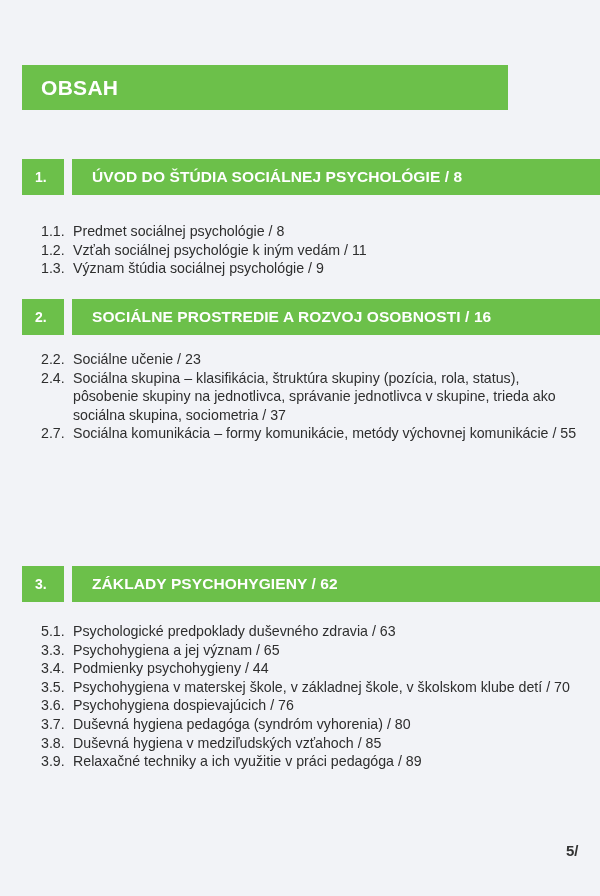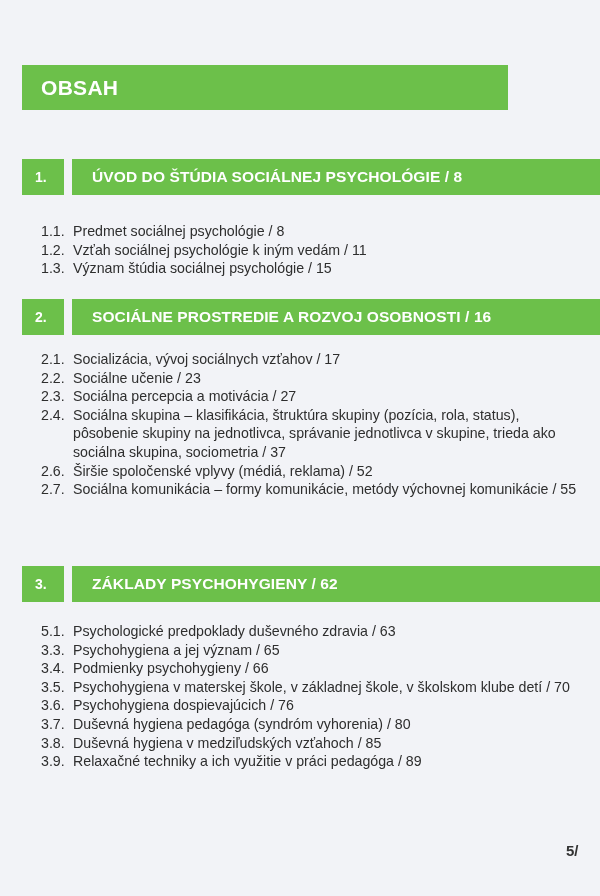--- a/index.html
+++ b/index.html
@@ -57,52 +57,40 @@
   <li>
       <span class="n">1.1.</span>
       <span class="tx">Predmet sociálnej psychológie / 8</span>
     </li>
   <li>
       <span class="n">1.2.</span>
       <span class="tx">Vzťah sociálnej psychológie k iným vedám / 11</span>
     </li>
   <li>
       <span class="n">1.3.</span>
-      <span class="tx">Význam štúdia sociálnej psychológie / 15</span>
+      <span class="tx">Význam štúdia sociálnej psychológie / 9</span>
     </li>
 </ul>
 
 <div class="sec-bar" style="top:299px">
   <div class="sec-num">
       <span>2.</span>
     </div>
   <div class="sec-title">
       <span>SOCIÁLNE PROSTREDIE A ROZVOJ OSOBNOSTI / 16</span>
     </div>
 </div>
 <ul class="list" style="top:350px">
   <li>
-      <span class="n">2.1.</span>
-      <span class="tx">Socializácia, vývoj sociálnych vzťahov / 17</span>
-    </li>
-  <li>
       <span class="n">2.2.</span>
       <span class="tx">Sociálne učenie / 23</span>
     </li>
   <li>
-      <span class="n">2.3.</span>
-      <span class="tx">Sociálna percepcia a motivácia / 27</span>
-    </li>
-  <li>
       <span class="n">2.4.</span>
       <span class="tx">Sociálna skupina – klasifikácia, štruktúra skupiny (pozícia, rola, status), pôsobenie skupiny na jednotlivca, správanie jednotlivca v skupine, trieda ako sociálna skupina, sociometria / 37</span>
-    </li>
-  <li>
-      <span class="n">2.6.</span>
-      <span class="tx">Širšie spoločenské vplyvy (médiá, reklama) / 52</span>
     </li>
   <li>
       <span class="n">2.7.</span>
       <span class="tx">Sociálna komunikácia – formy komunikácie, metódy výchovnej komunikácie / 55</span>
     </li>
 </ul>
 
 <div class="sec-bar" style="top:566px">
   <div class="sec-num">
       <span>3.</span>
@@ -115,21 +103,21 @@
   <li>
       <span class="n">5.1.</span>
       <span class="tx">Psychologické predpoklady duševného zdravia / 63</span>
     </li>
   <li>
       <span class="n">3.3.</span>
       <span class="tx">Psychohygiena a jej význam / 65</span>
     </li>
   <li>
       <span class="n">3.4.</span>
-      <span class="tx">Podmienky psychohygieny / 66</span>
+      <span class="tx">Podmienky psychohygieny / 44</span>
     </li>
   <li>
       <span class="n">3.5.</span>
       <span class="tx">Psychohygiena v materskej škole, v základnej škole, v školskom klube detí / 70</span>
     </li>
   <li>
       <span class="n">3.6.</span>
       <span class="tx">Psychohygiena dospievajúcich / 76</span>
     </li>
   <li>

